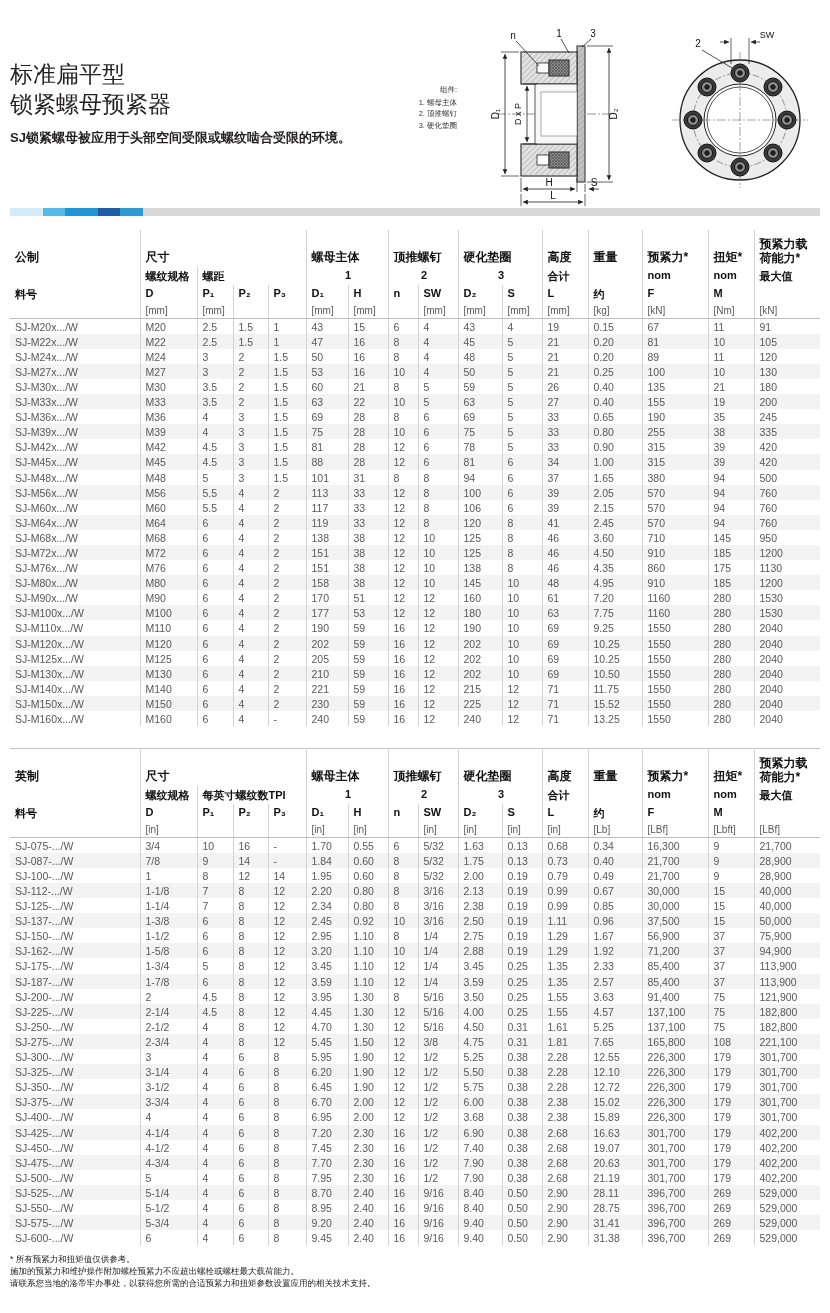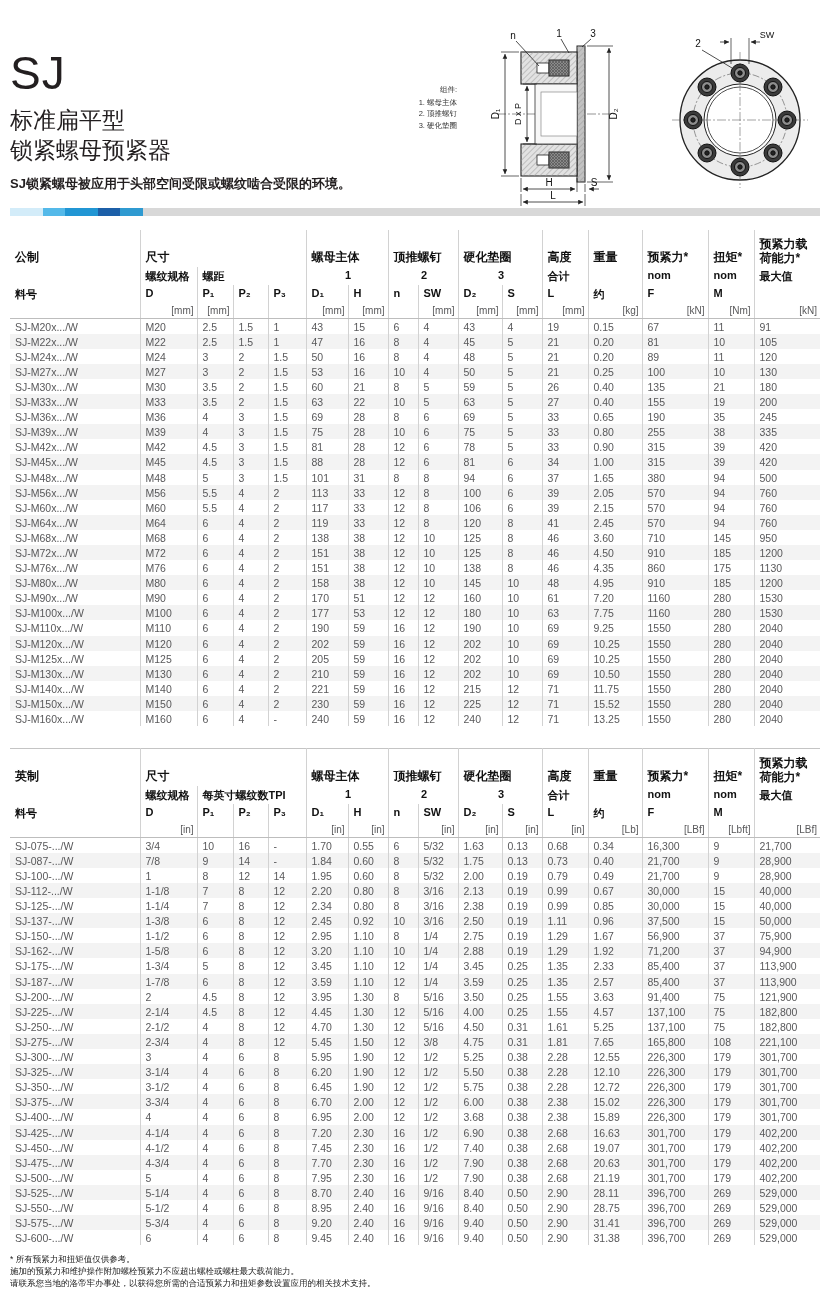--- a/index.html
+++ b/index.html
@@ -29,38 +29,37 @@
   .co5{width:42px}.co6{width:40px}.co7{width:30px}.co8{width:40px}.co9{width:44px}
   .co10{width:40px}.co11{width:46px}.co12{width:54px}.co13{width:66px}.co14{width:46px}.co15{width:66px}
   .dtable th,.dtable td{border-left:1px solid #d2d2d2;padding:2px 3px 1px 5px;text-align:left;vertical-align:top;
     white-space:nowrap;overflow:visible;}
   .dtable th:first-child,.dtable td:first-child{border-left:none;}
   .r-group th{font-size:12px;font-weight:bold;color:#111;padding-top:8px;vertical-align:bottom;}
   .r-group th.cap{white-space:normal;line-height:1.15;}
   .r-sub th{font-size:11px;font-weight:bold;color:#111;}
   .r-sub th.num{text-align:center;}
   .r-col th{font-size:11px;font-weight:bold;color:#111;}
-  .r-units th{font-size:10px;font-weight:normal;color:#58585a;border-bottom:1px solid #bdbdbd;padding-bottom:2px;text-align:right;}
+  .r-units th{font-size:10px;font-weight:normal;color:#58585a;border-bottom:1px solid #bdbdbd;padding-bottom:2px;}
   .dtable tbody tr:nth-child(even){background:#f3f3f3;}
   .dtable tbody td{height:12.1px;}
 
   
   .footnote{font-size:8.5px;line-height:1.4;margin-top:9px;color:#222;}
 
   
   svg text{font-family:"Liberation Sans","DejaVu Sans",sans-serif;}
 </style>
 </head>
 <body>
 
 <div class="page">
 
   <div class="hero">
     <div class="hero-left">
-      <h1 class="main-title">SJ</h1>
       <p class="sub first">标准扁平型</p>
       <p class="sub">锁紧螺母预紧器</p>
       <p class="desc">SJ锁紧螺母被应用于头部空间受限或螺纹啮合受限的环境。</p>
     </div>
 
     <div class="hero-right">
       <div class="legend">
         <div class="lg-title">组件:</div>
         <div>1. 螺母主体</div>
         <div>2. 顶推螺钉</div>

